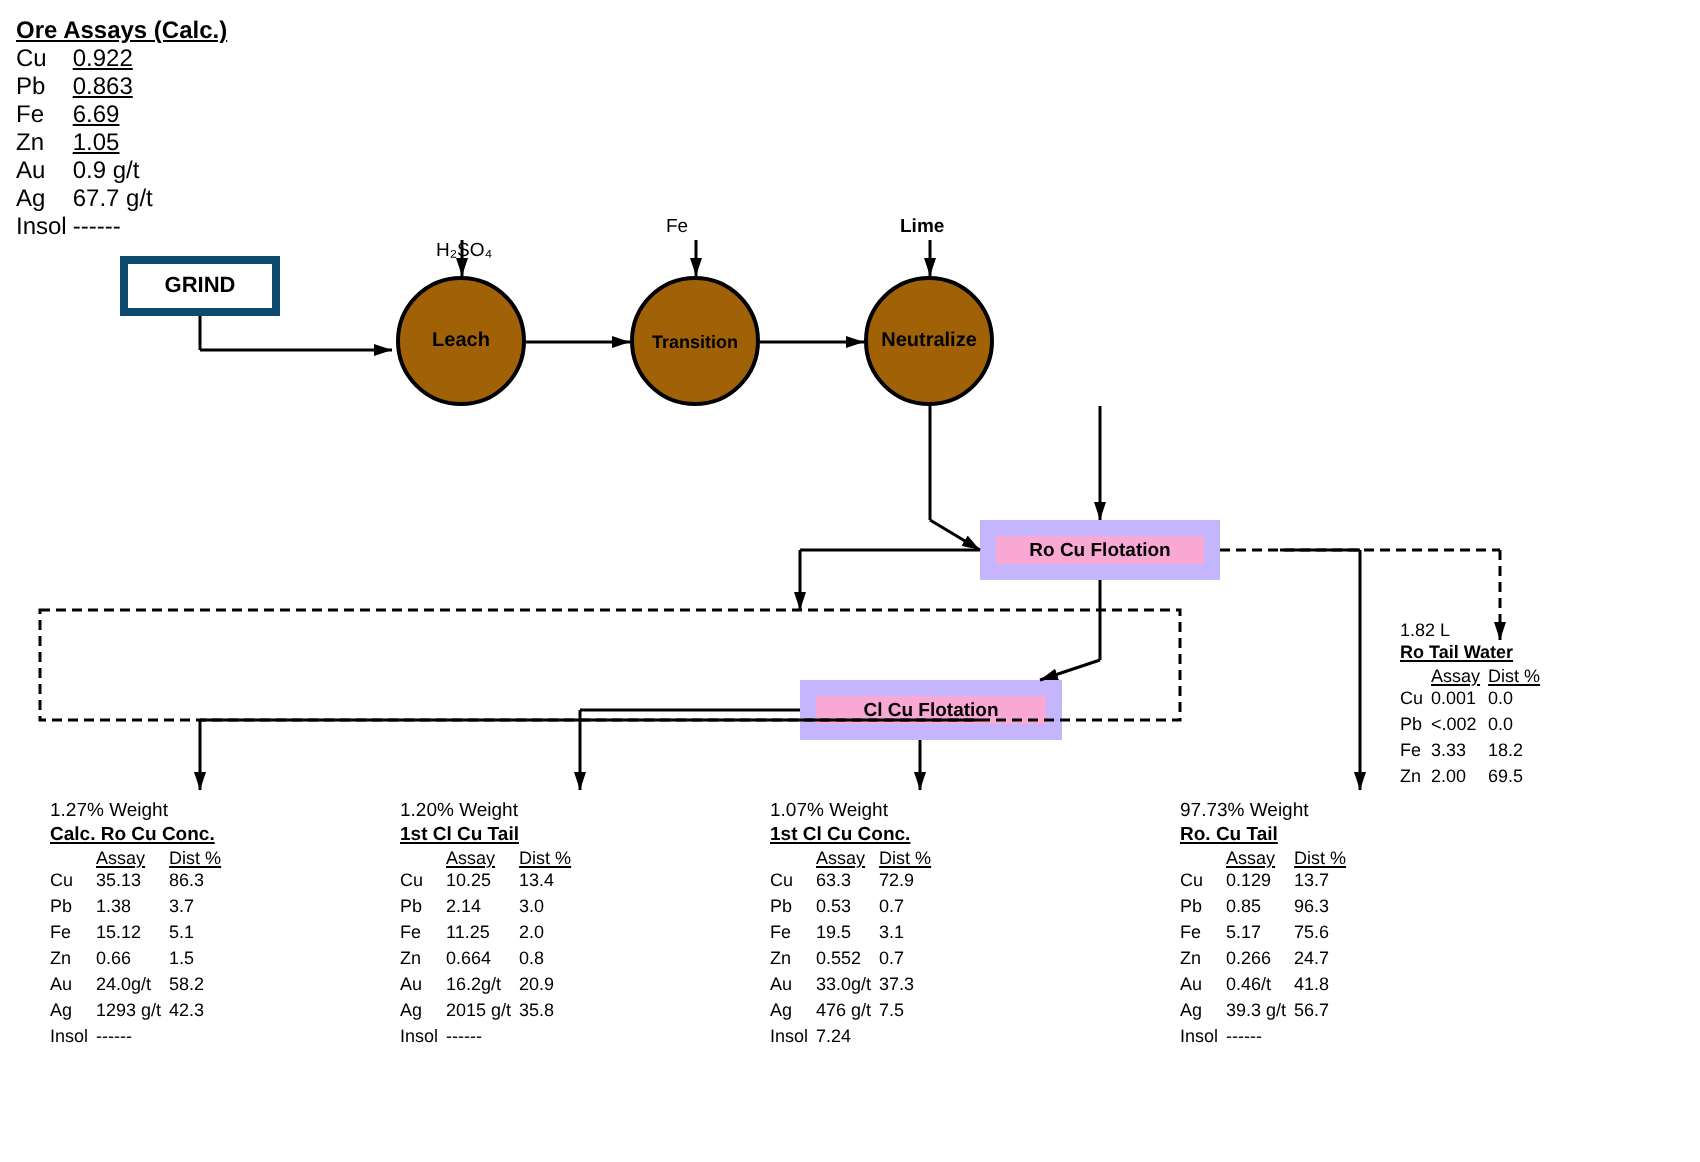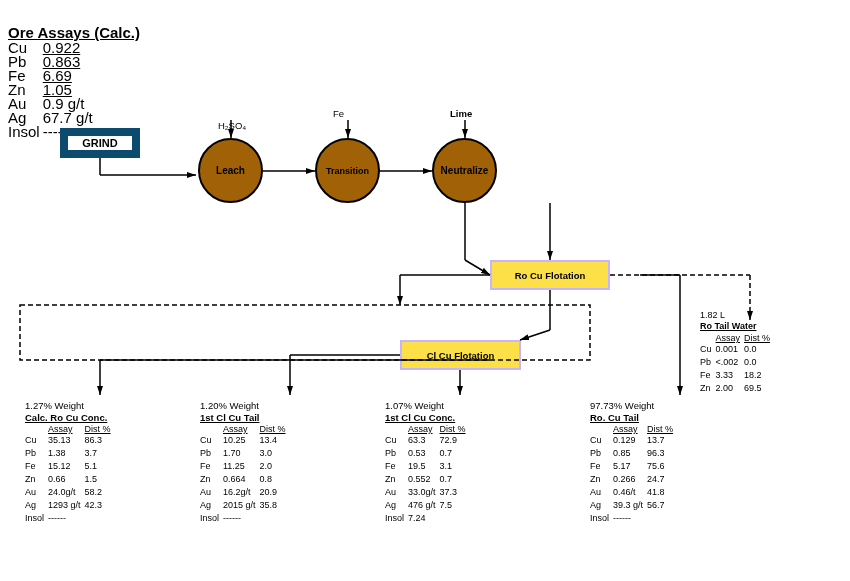--- a/index.html
+++ b/index.html
@@ -27,43 +27,43 @@
       width: 320px;
     }
     .title-line {
       font-weight: bold;
       font-size: 11px;
       text-decoration: underline;
     }
     
     .ore-assays {
       position: absolute;
-      top: 24px;
+      top: 8px;
       left: 8px;
-      font-size: 15px;
+      font-size: 12px;
     }
     .ore-assays .header {
       text-decoration: underline;
       font-weight: bold;
     }
     .ore-assays table {
       border-collapse: collapse;
     }
     .ore-assays td {
       padding: 0 3px 0 0;
       line-height: 14px;
     }
     
     .grind-box {
       position: absolute;
       top: 128px;
       left: 60px;
       width: 80px;
       height: 30px;
-      border: 8px solid #0c4a6e;
+      border: 4px solid #0c4a6e;
       display: flex;
       align-items: center;
       justify-content: center;
       font-weight: bold;
       font-size: 11px;
       background: #fff;
     }
     
     .process-circle {
       position: absolute;
@@ -75,27 +75,27 @@
       align-items: center;
       justify-content: center;
       font-size: 10px;
       font-weight: bold;
       background: #a16207;
       text-align: center;
     }
     
     .flotation-box {
       position: absolute;
-      border: 2px solid #c4b5fd;
+      border: 8px solid #c4b5fd;
       display: flex;
       align-items: center;
       justify-content: center;
       font-size: 10px;
       font-weight: bold;
-      background: #fde047;
+      background: #f9a8d4;
       text-align: center;
     }
     
     svg.arrows {
       position: absolute;
       top: 0;
       left: 0;
       width: 850px;
       height: 581px;
       pointer-events: none;
@@ -202,21 +202,21 @@
   </div>
 
   <div class="process-circle" style="top:138px; left:432px;">
     <span>Neutralize</span>
   </div>
 
   <div class="flotation-box" style="top:260px; left:490px; width:120px; height:30px;">
     <span style="font-size:9.5px;">Ro Cu Flotation</span>
   </div>
 
-  <div class="flotation-box" style="top:340px; left:400px; width:121px; height:30px;">
+  <div class="flotation-box" style="top:340px; left:400px; width:131px; height:30px;">
     <span style="font-size:9.5px;">Cl Cu Flotation</span>
   </div>
 
   <div class="data-table-block" style="top:310px; left:700px;">
     <div style="margin-bottom:1px;">1.82 L</div>
     <div style="text-decoration:underline; font-weight:bold; margin-bottom:2px;">Ro Tail Water</div>
     <table>
       <thead>
         <tr>
           <th></th>
@@ -312,21 +312,21 @@
         </tr>
       </thead>
       <tbody>
         <tr>
             <td>Cu</td>
             <td>10.25</td>
             <td>13.4</td>
           </tr>
         <tr>
             <td>Pb</td>
-            <td>1.70</td>
+            <td>2.14</td>
             <td>3.0</td>
           </tr>
         <tr>
             <td>Fe</td>
             <td>11.25</td>
             <td>2.0</td>
           </tr>
         <tr>
             <td>Zn</td>
             <td>0.664</td>

